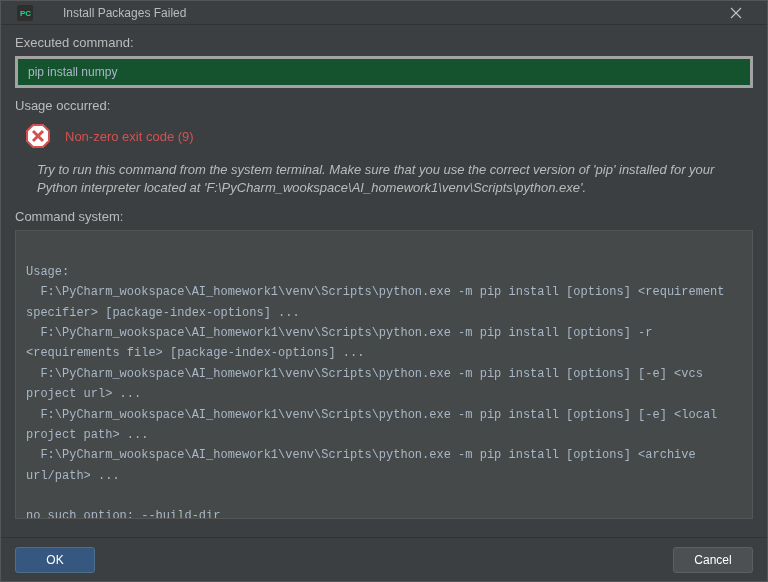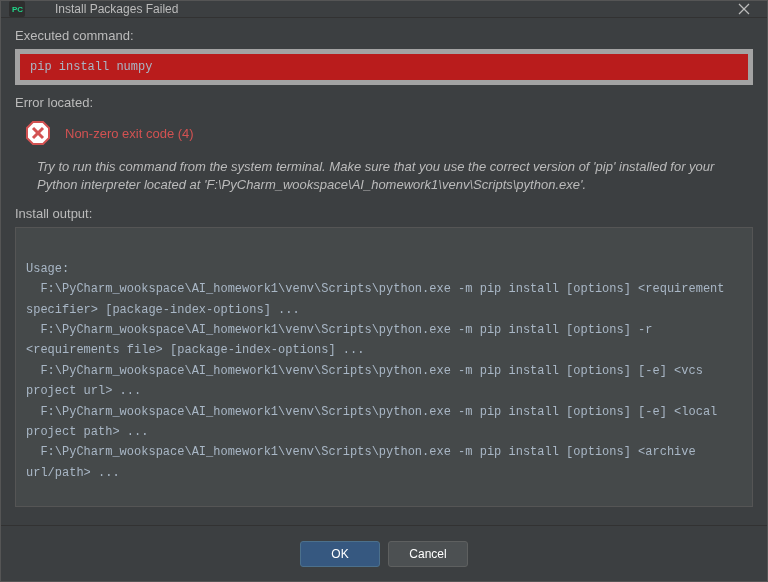--- a/index.html
+++ b/index.html
@@ -16,24 +16,24 @@
       overflow: hidden;
     }
     .dialog {
       width: 100%;
       height: 100%;
       display: flex;
       flex-direction: column;
       border: 1px solid #555;
     }
     .titlebar {
-      height: 17px;
+      height: 24px;
       display: flex;
       align-items: center;
-      padding: 0 8px;
+      padding: 0 16px;
       border-bottom: 1px solid #323232;
       background: #3c3f41;
     }
     .titlebar-icon {
       width: 16px;
       height: 16px;
       margin-right: 6px;
       display: flex;
       align-items: center;
       justify-content: center;
@@ -59,24 +59,24 @@
       display: flex;
       flex-direction: column;
       overflow: hidden;
     }
     .section-label {
       font-size: 13px;
       color: #bbbbbb;
       margin-bottom: 6px;
     }
     .command-box {
-      background: #b91c1c;
-      border: 5px solid #a3a3a3;
+      background: #14532d;
+      border: 3px solid #a3a3a3;
       padding: 6px 10px;
-      font-family: Liberation Mono, monospace;
+      font-family: Liberation Sans, sans-serif;
       font-size: 12px;
       color: #a9b7c6;
       margin-bottom: 10px;
     }
     .error-row {
       display: flex;
       align-items: center;
       padding: 4px 10px 10px 10px;
       gap: 14px;
     }
@@ -104,23 +104,23 @@
       font-size: 12px;
       color: #a9b7c6;
       flex: 1;
       overflow: auto;
       white-space: pre-wrap;
       word-break: break-word;
       line-height: 1.7;
       margin-bottom: 8px;
     }
     .button-bar {
-      height: 56px;
+      height: 44px;
       display: flex;
-      justify-content: center;
+      justify-content: space-between;
       align-items: center;
       padding: 0 14px;
       gap: 8px;
       border-top: 1px solid #323232;
       background: #3c3f41;
     }
     .btn {
       min-width: 80px;
       height: 26px;
       font-size: 12px;
@@ -153,35 +153,35 @@
         <line x1="1" y1="1" x2="11" y2="11" stroke="#bbbbbb" stroke-width="1.2"></line>
         <line x1="11" y1="1" x2="1" y2="11" stroke="#bbbbbb" stroke-width="1.2"></line>
       </svg>
     </span>
   </div>
 
   <div class="content">
     <div class="section-label">Executed command:</div>
     <div class="command-box">pip install numpy</div>
 
-    <div class="section-label">Error located:</div>
+    <div class="section-label">Usage occurred:</div>
     <div class="error-row">
       <span class="error-icon">
         <svg width="26" height="26" viewBox="0 0 26 26">
           <polygon points="8,2 18,2 24,8 24,18 18,24 8,24 2,18 2,8" fill="#ffffff" stroke="#d25252" stroke-width="2"></polygon>
           <line x1="8" y1="8" x2="18" y2="18" stroke="#d25252" stroke-width="3"></line>
           <line x1="18" y1="8" x2="8" y2="18" stroke="#d25252" stroke-width="3"></line>
         </svg>
       </span>
-      <span class="error-text">Non-zero exit code (4)</span>
+      <span class="error-text">Non-zero exit code (9)</span>
     </div>
 
     <div class="solution-text">Try to run this command from the system terminal. Make sure that you use the correct version of 'pip' installed for your Python interpreter located at 'F:\PyCharm_wookspace\AI_homework1\venv\Scripts\python.exe'.</div>
 
-    <div class="section-label">Install output:</div>
+    <div class="section-label">Command system:</div>
     <div class="output-box">
 Usage:   
   F:\PyCharm_wookspace\AI_homework1\venv\Scripts\python.exe -m pip install [options] &lt;requirement specifier&gt; [package-index-options] ...
   F:\PyCharm_wookspace\AI_homework1\venv\Scripts\python.exe -m pip install [options] -r &lt;requirements file&gt; [package-index-options] ...
   F:\PyCharm_wookspace\AI_homework1\venv\Scripts\python.exe -m pip install [options] [-e] &lt;vcs project url&gt; ...
   F:\PyCharm_wookspace\AI_homework1\venv\Scripts\python.exe -m pip install [options] [-e] &lt;local project path&gt; ...
   F:\PyCharm_wookspace\AI_homework1\venv\Scripts\python.exe -m pip install [options] &lt;archive url/path&gt; ...
 
 no such option: --build-dir</div>
   </div>

